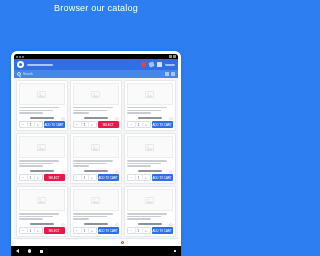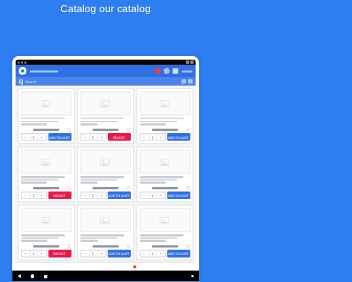--- a/index.html
+++ b/index.html
@@ -158,21 +158,21 @@
     border-bottom: 2px solid transparent; border-right: 3px solid #e9e9e9;
   }
   .nav-home { width: 3.4px; height: 3.4px; border-radius: 50%; background: #e9e9e9; }
   .nav-recent { width: 3px; height: 3px; background: #e9e9e9; }
   .nav-spacer { flex: 1; }
   .nav-dot { width: 2.5px; height: 2.5px; background: #e9e9e9; border-radius: .5px; }
 </style>
 </head>
 <body>
 
-<div class="headline">Catalog our catalog</div>
+<div class="headline">Browser our catalog</div>
 
 <div class="device">
   <div class="screen">
 
     <div class="statusbar">
       <div class="sb-left">
         <span class="sb-dot"></span>
         <span class="sb-dot"></span>
         <span class="sb-dot"></span>
       </div>

